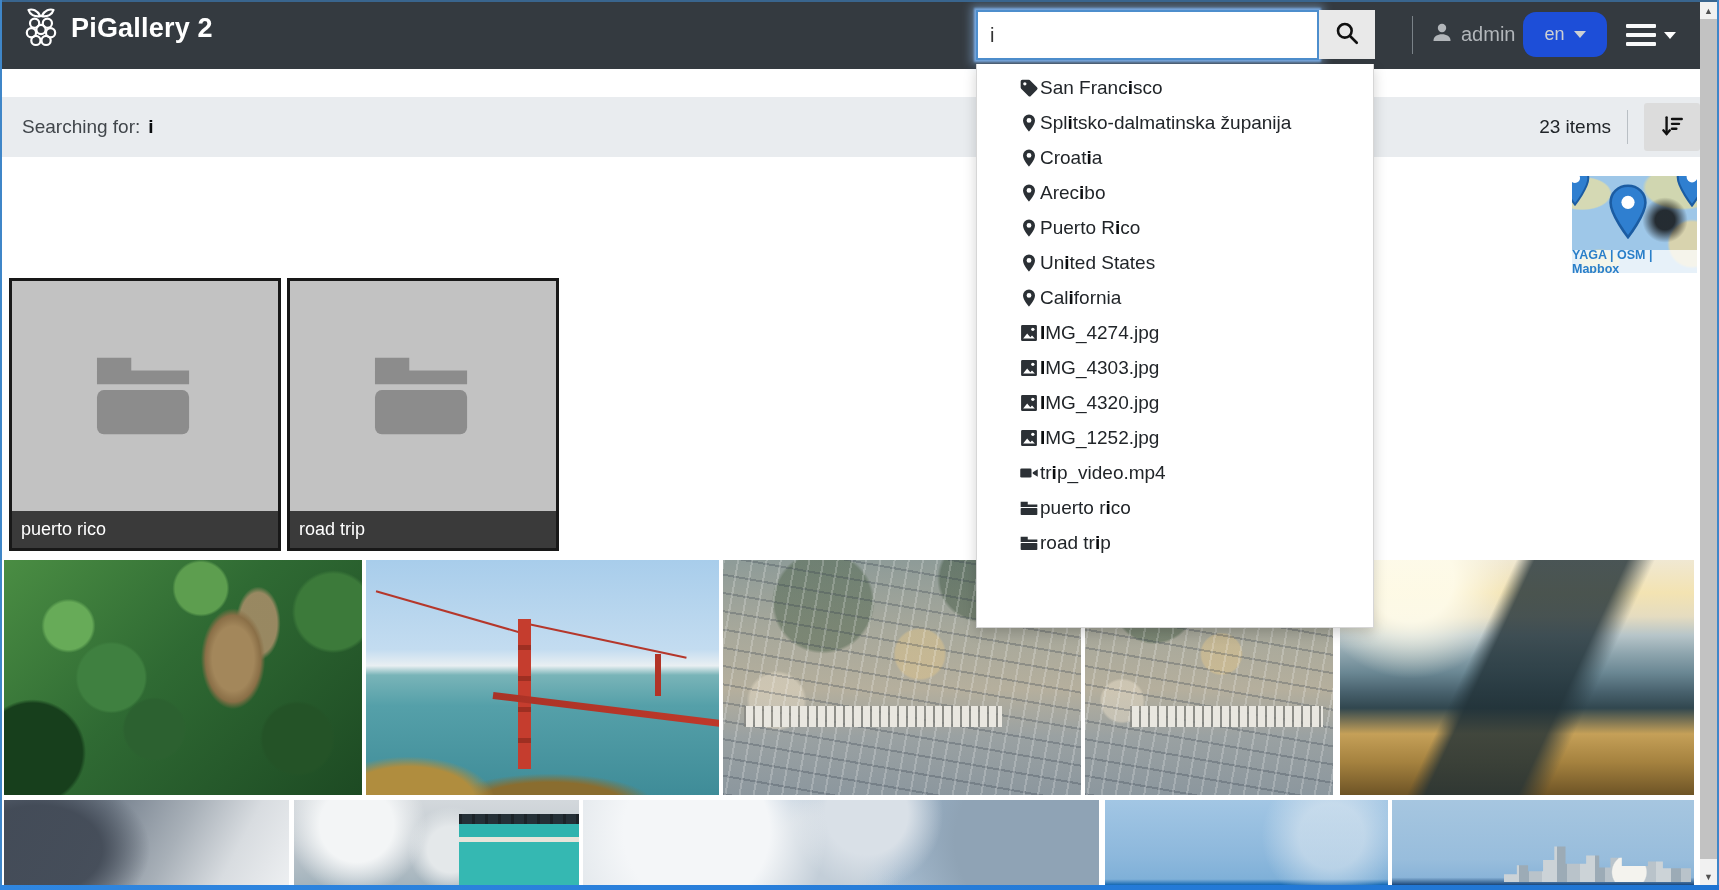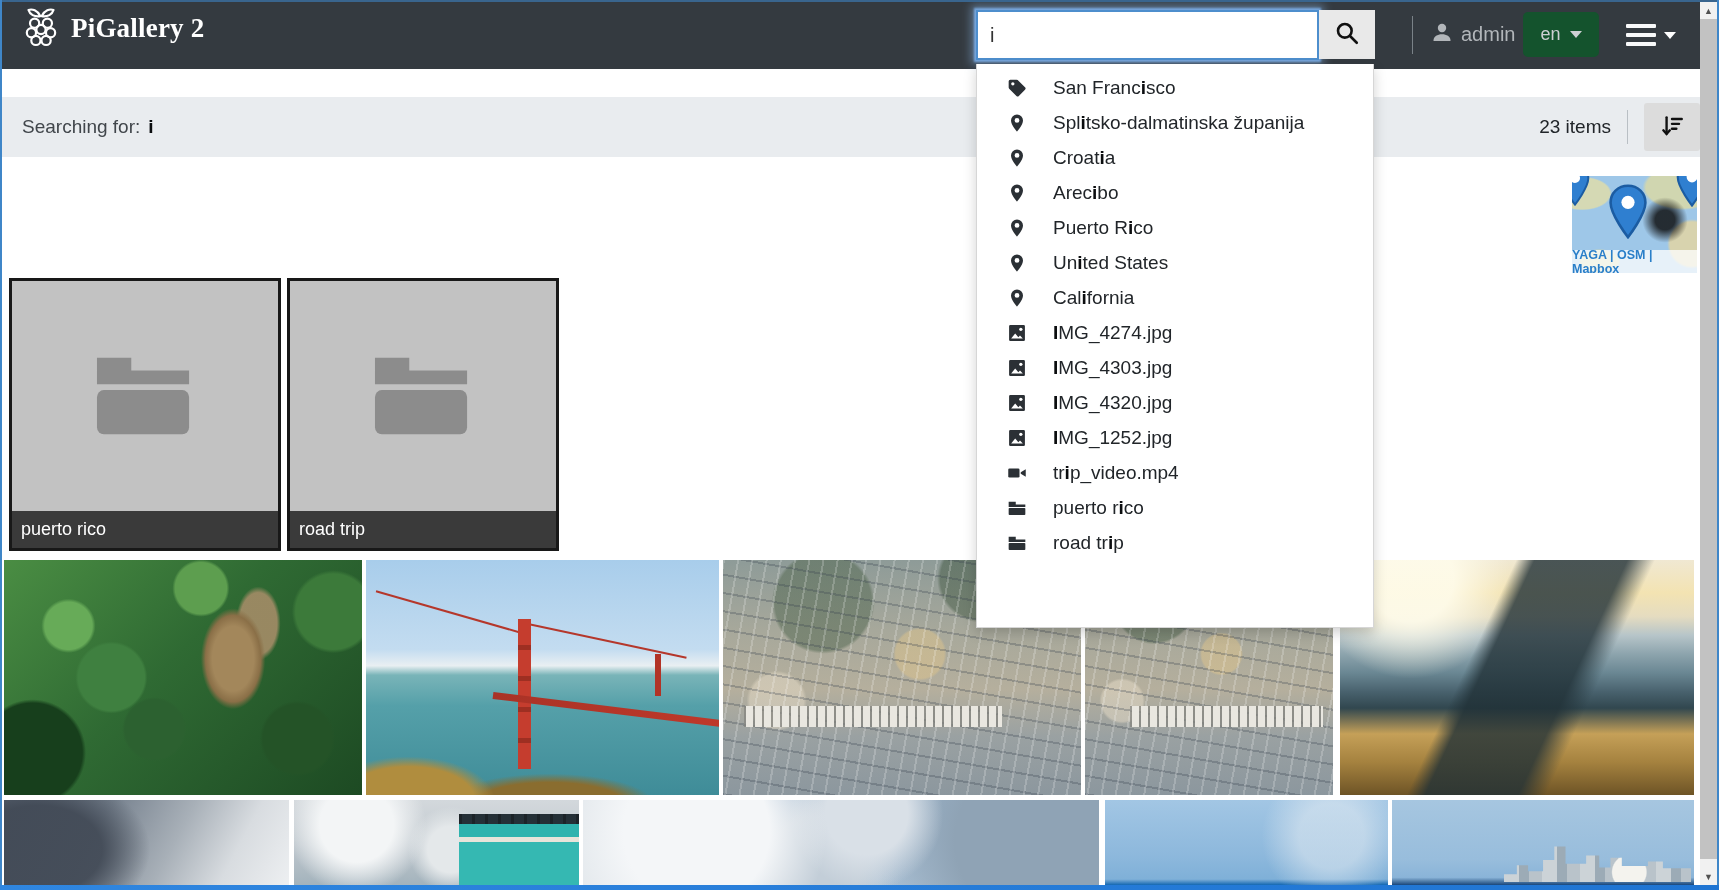--- a/index.html
+++ b/index.html
@@ -8,46 +8,46 @@
 
   
   .edge{position:absolute;z-index:90;}
   .edge-top{left:0;top:0;width:1719px;height:2px;background:#39658e;}
   .edge-left{left:0;top:0;width:2px;height:890px;background:#3f86c8;}
   .edge-right{left:1717px;top:0;width:2px;height:890px;background:#3f86c8;}
   .edge-bottom{left:0;top:885px;width:1719px;height:5px;background:linear-gradient(90deg,#2f86e0,#1f74d2);}
 
   
   .navbar{position:absolute;left:0;top:0;width:1700px;height:69px;background:#343a40;z-index:30;}
-  .brand{position:absolute;left:20px;top:0;height:57px;display:flex;align-items:center;gap:9px;cursor:pointer;font-family:Liberation Serif, serif;}
+  .brand{position:absolute;left:20px;top:0;height:57px;display:flex;align-items:center;gap:9px;cursor:pointer;}
   .brand-title{color:#fff;font-size:27px;font-weight:700;letter-spacing:.2px;}
   .search-input{position:absolute;left:976px;top:10px;width:343px;height:50px;box-sizing:border-box;
     border:2px solid #4d8ecd;border-radius:0;background:#fff;font-size:20px;color:#333;padding:0 12px;
     outline:none;box-shadow:0 0 2px 2px rgba(125,178,238,.85),0 0 9px 5px rgba(145,190,240,.45);z-index:42;}
   .search-btn{position:absolute;left:1319px;top:10px;width:56px;height:49px;background:#e9e9e9;border:none;
     display:flex;align-items:center;justify-content:center;cursor:pointer;z-index:42;}
   .nav-sep{position:absolute;left:1412px;top:16px;width:1px;height:38px;background:#7a8288;}
   .nav-user{position:absolute;left:1430px;top:0;height:69px;display:flex;align-items:center;gap:7px;
     color:#b2b6ba;font-size:20px;cursor:pointer;}
-  .lang-btn{position:absolute;left:1523px;top:12px;width:76px;height:45px;background:#14532d;border:none;
-    border-radius:5px;color:#cdd0d3;font-size:18px;display:flex;align-items:center;justify-content:center;
+  .lang-btn{position:absolute;left:1523px;top:12px;width:84px;height:45px;background:#1d4ed8;border:none;
+    border-radius:13px;color:#cdd0d3;font-size:18px;display:flex;align-items:center;justify-content:center;
     gap:9px;cursor:pointer;font-family:inherit;}
   .caret{width:0;height:0;border-left:6px solid transparent;border-right:6px solid transparent;
     border-top:7px solid #cdd0d3;display:inline-block;}
   .menu-btn{position:absolute;left:1620px;top:17px;width:52px;height:36px;background:none;border:none;
     display:flex;align-items:center;gap:8px;cursor:pointer;}
   .burger{display:flex;flex-direction:column;gap:5px;}
   .burger span{display:block;width:30px;height:4px;background:#f8f9fa;border-radius:1px;}
   .caret-w{border-top-color:#fff;}
 
   
   .dropdown{position:absolute;left:976px;top:64px;width:398px;height:564px;background:#fff;
     border:1px solid #d6d6d6;border-top:none;box-sizing:border-box;z-index:40;
     box-shadow:0 5px 12px rgba(0,0,0,.18);padding-top:6px;}
-  .sug{display:flex;align-items:center;gap:26px;height:35px;padding-left:30px;cursor:pointer;}
+  .sug{display:flex;align-items:center;gap:1px;height:35px;padding-left:42px;cursor:pointer;}
   .sug-ic{width:20px;height:20px;display:flex;align-items:center;justify-content:center;flex:none;}
   .sug-text{font-size:19px;color:#212529;white-space:nowrap;}
   .sug-text b{font-weight:700;color:#0b0d0f;}
 
   
   .statusbar{position:absolute;left:0;top:97px;width:1700px;height:60px;background:#e9ecef;
     display:flex;align-items:center;z-index:5;}
   .status-left{margin-left:22px;font-size:19px;color:#41464b;display:flex;gap:8px;align-items:baseline;}
   .status-query{font-weight:700;color:#0b0d0f;}
   .status-right{margin-left:auto;display:flex;align-items:center;gap:16px;}

